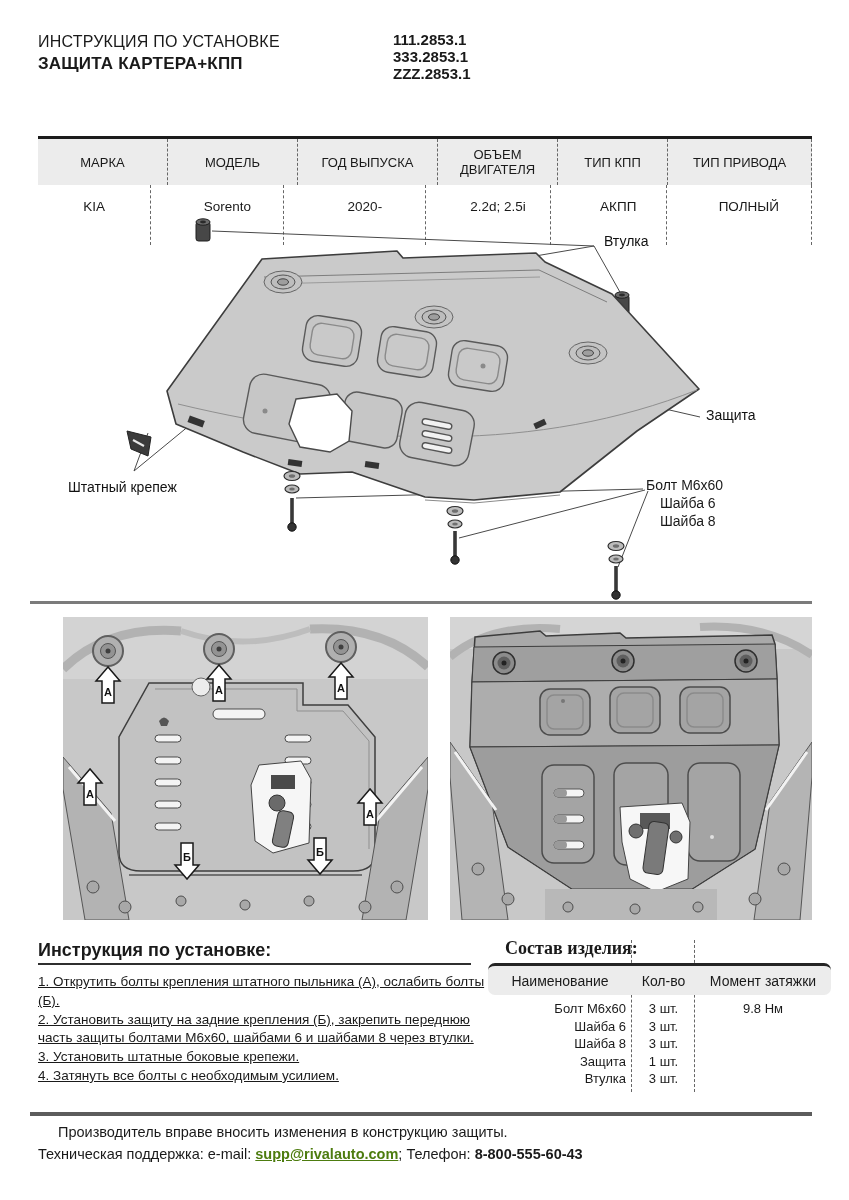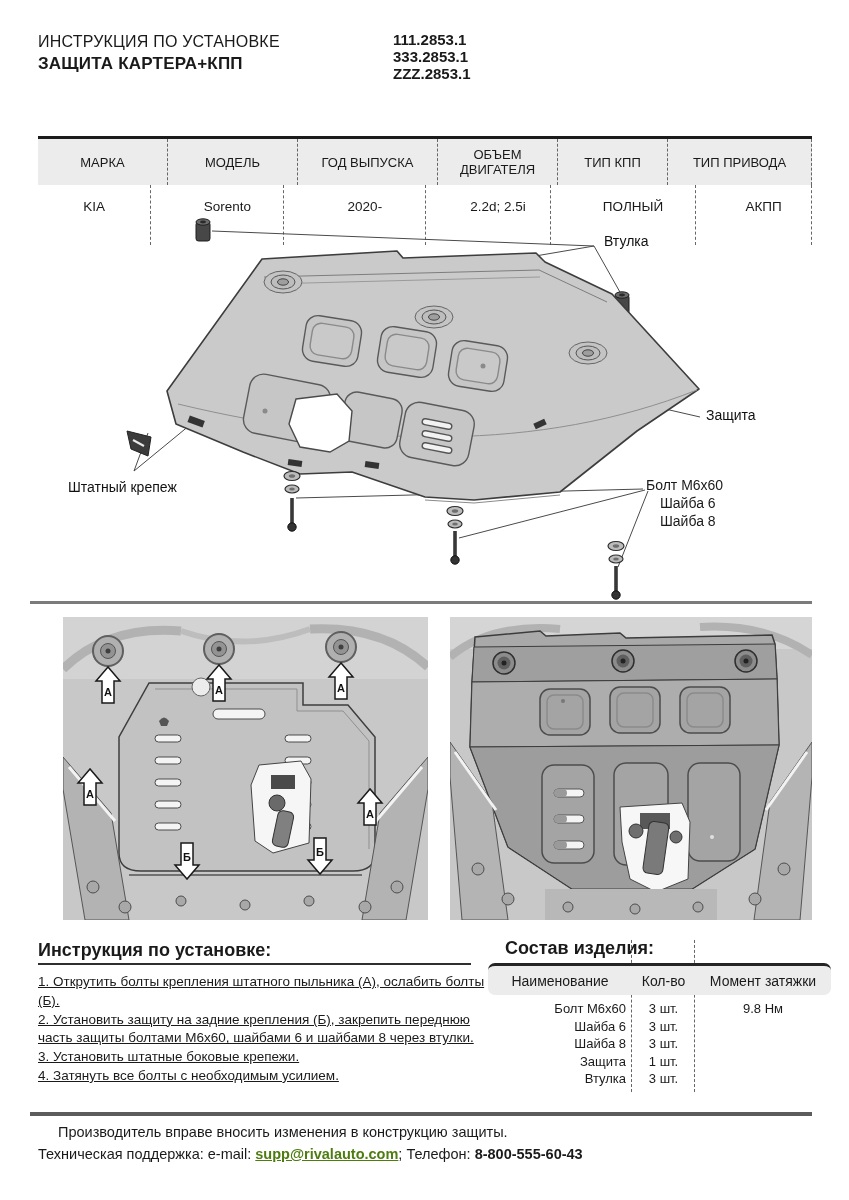--- a/index.html
+++ b/index.html
@@ -68,22 +68,22 @@
       <div class="cell w3">ГОД ВЫПУСКА</div>
       <div class="cell w4">ОБЪЕМ ДВИГАТЕЛЯ</div>
       <div class="cell w5">ТИП КПП</div>
       <div class="cell w6">ТИП ПРИВОДА</div>
     </div>
     <div class="drow">
       <div class="cell w1">KIA</div>
       <div class="cell w2">Sorento</div>
       <div class="cell w3">2020-</div>
       <div class="cell w4">2.2d; 2.5i</div>
+      <div class="cell w5">АКПП</div>
       <div class="cell w6">ПОЛНЫЙ</div>
-      <div class="cell w5">АКПП</div>
     </div>
   </div>
 
   <svg class="abs" style="left:0;top:210px;" width="849" height="392" viewBox="0 210 849 392">
 
     <g stroke="#4a4a4a" stroke-width="1" fill="none">
       <path d="M594,246 L212,231 M594,246 L465,268 M594,246 L625,301"></path>
       <path d="M700,417 L613,397"></path>
       <path d="M134,471 L148,433 M134,471 L190,425"></path>
       <path d="M643,489 L296,498 M645,490 L459,538 M648,491 L618,567"></path>
@@ -377,21 +377,21 @@
 
   <div class="abs ih" style="left:38px;top:940px;">Инструкция по установке:</div>
   <div class="abs irule" style="left:38px;top:963px;width:433px;"></div>
   <div class="abs steps" style="left:38px;top:973px;text-decoration:underline;">
     <p>1. Открутить болты крепления штатного пыльника (А), ослабить болты (Б).</p>
     <p>2. Установить защиту на задние крепления (Б), закрепить переднюю часть защиты болтами М6х60, шайбами 6 и шайбами 8 через втулки.</p>
     <p>3. Установить штатные боковые крепежи.</p>
     <p>4. Затянуть все болты с необходимым усилием.</p>
   </div>
 
-  <div class="abs ih" style="left:505px;top:938px;">Состав изделия:</div>
+  <div class="abs ih" style="left:505px;top:938px;font-family:Liberation Serif, serif;">Состав изделия:</div>
   <div class="abs dashv" style="left:631px;top:940px;height:152px;"></div>
   <div class="abs dashv" style="left:694px;top:940px;height:152px;"></div>
   <div class="abs parts">
     <div class="phead">
       <div class="pc pc-name" style="text-align:center;">Наименование</div>
       <div class="pc pc-qty">Кол-во</div>
       <div class="pc pc-tq">Момент затяжки</div>
     </div>
     <div style="height:5px;"></div>
     <div class="prow">

